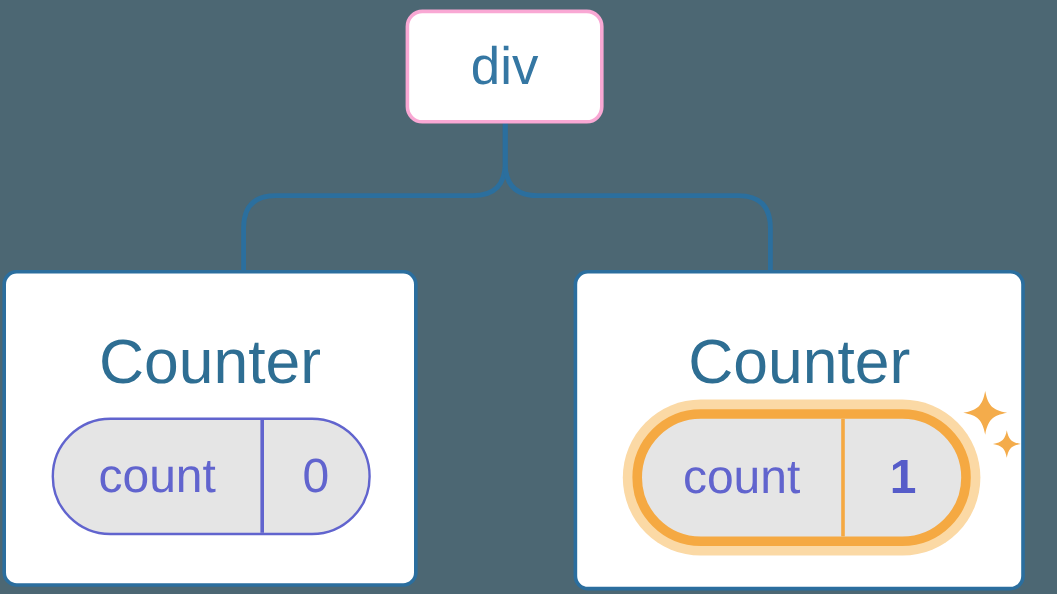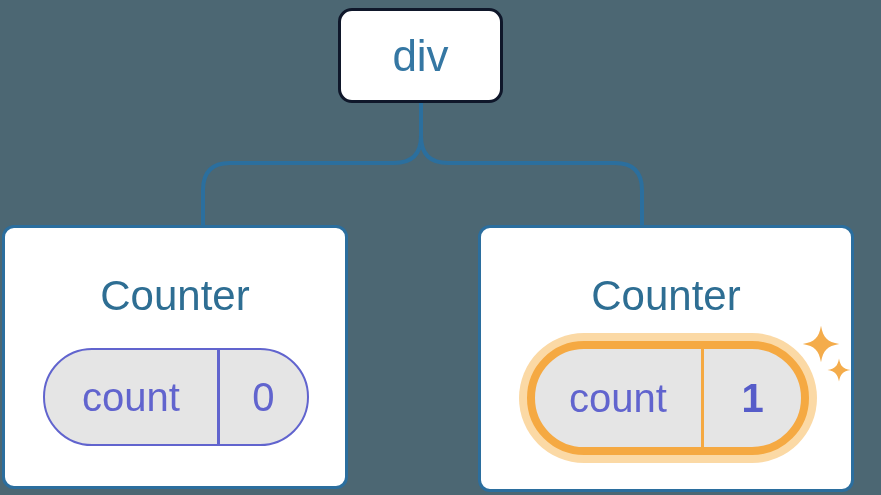--- a/index.html
+++ b/index.html
@@ -23,21 +23,21 @@
     fill: none;
     stroke: #2B6F9E;
     stroke-width: 4;
   }
 
   .root-node {
     position: absolute;
     left: 338px; top: 8px;
     width: 165px; height: 95px;
     background: #ffffff;
-    border: 3px solid #0f172a;
+    border: 3px solid #f9a8d4;
     border-radius: 14px;
     display: flex;
     align-items: center;
     justify-content: center;
     font-size: 44px;
     font-weight: 500;
     color: #3577A3;
   }
 
   .card {
@@ -47,21 +47,21 @@
     border-radius: 12px;
   }
   .card.left  { left: 2px;   top: 225px; width: 346px; height: 264px; }
   .card.right { left: 478px; top: 225px; width: 376px; height: 267px; }
 
   .card-title {
     position: absolute;
     top: 44px; left: 0;
     width: 100%;
     text-align: center;
-    font-size: 42px;
+    font-size: 52px;
     font-weight: 500;
     color: #2E6E93;
   }
 
   .pill {
     position: absolute;
     display: flex;
     align-items: stretch;
     background: #e5e5e5;
   }

